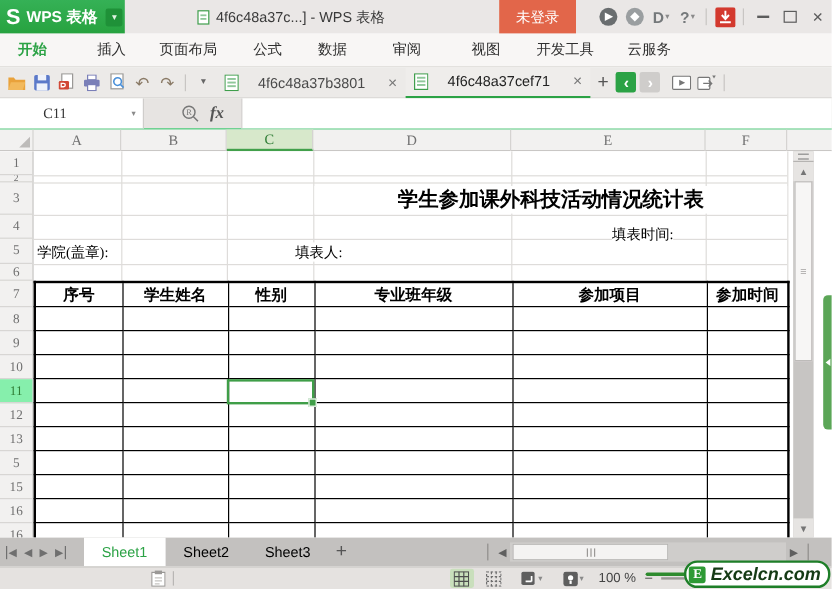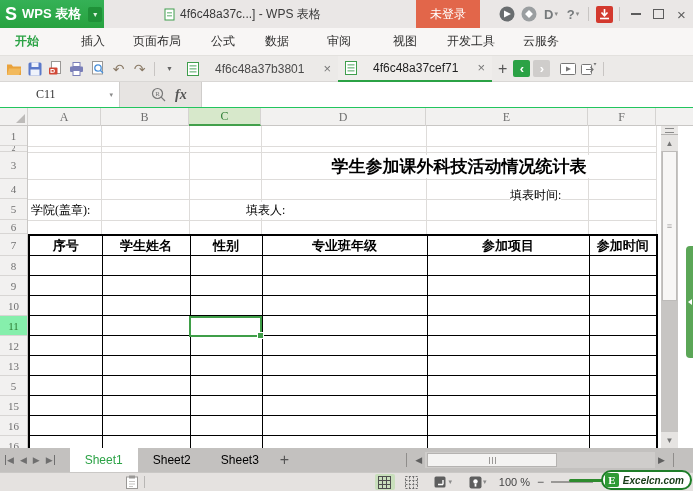--- a/index.html
+++ b/index.html
@@ -105,21 +105,21 @@
   .st-btn.on{background:#c9dfbc}
   .zoom-txt{color:#444;font-size:11px}
   .zoom-minus{color:#555;font-size:12px;cursor:pointer}
   .zoom-track{width:42px;height:2px;background:#9a9896}
 
   
   .watermark{position:absolute;right:1px;bottom:1px;display:flex;align-items:center;z-index:20}
   .wm-line{width:34px;height:3px;background:#2e8b2e;border-radius:2px}
   .wm-pill{border:2px solid #1e7e28;border-radius:11px;background:#fff;display:flex;align-items:center;padding:1px 6px 1px 2px;gap:4px;margin-left:-2px}
   .wm-badge{width:14px;height:14px;background:#2e9a35;color:#fff;font-weight:bold;font-size:11px;display:flex;align-items:center;justify-content:center;border-radius:2px;font-family:"Liberation Serif","DejaVu Serif",serif}
-  .wm-text{font-weight:bold;font-style:italic;font-size:10px;color:#153a15;white-space:nowrap}
+  .wm-text{font-weight:bold;font-style:italic;font-size:15px;color:#153a15;white-space:nowrap}
 </style>
 </head>
 <body>
 
 <div class="titlebar">
   <div class="wps-logo">
     <span class="logo-s">S</span>
     <span class="logo-name">WPS 表格</span>
     <span class="logo-caret">▾</span>
   </div>

